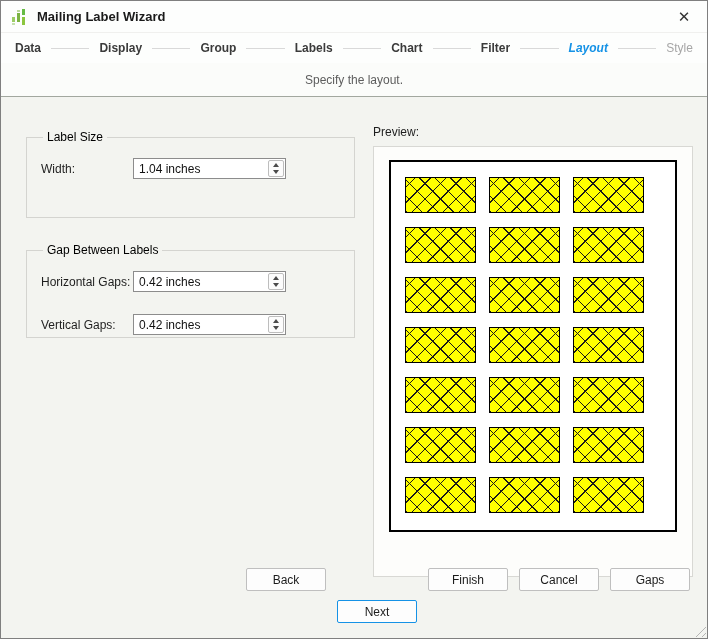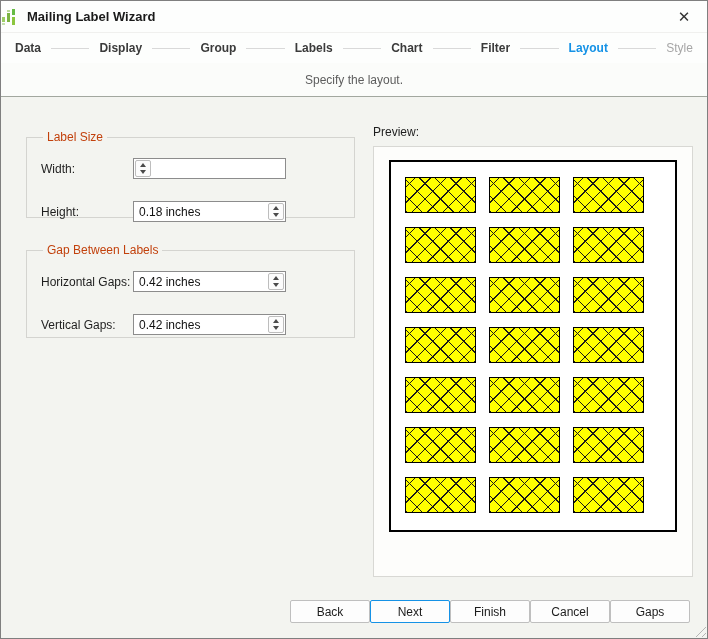--- a/index.html
+++ b/index.html
@@ -11,39 +11,39 @@
     width:708px; height:639px;
     background:#f3f4f0;
     border:1px solid #7f7f7f;
     overflow:hidden;
   }
 
   
   .titlebar {
     height:32px; background:#fdfefd;
     display:flex; align-items:center;
-    padding:0 12px 0 0;
+    padding:0 12px 0 10px;
     border-bottom:1px solid #f0f0ee;
   }
   .app-icon { width:18px; height:18px; margin-right:8px; flex:0 0 auto; }
   .title { font-size:13px; font-weight:bold; color:#1a1a1a; flex:1; }
   .close-btn {
     font-size:15px; color:#333; cursor:default;
     width:22px; text-align:center; line-height:22px;
   }
 
   
   .steps {
     height:30px; background:#fdfefd;
     display:flex; align-items:center;
     padding:0 14px;
   }
   .step { font-size:12px; font-weight:bold; white-space:nowrap; }
   .step.done   { color:var(--done-step, #3b3b3b); }
-  .step.active { color:var(--accent, #1592e6); }
+  .step.active { color:var(--accent, #1592e6);font-style:italic; }
   .step.upcoming { color:var(--upcoming-step, #a6a6a6); font-weight:normal; }
   .sep { flex:1; height:1px; background:#d9d9d9; margin:0 10px; min-width:18px; }
 
   
   .subtitle-strip {
     height:34px; background:#fbfcfa;
     display:flex; align-items:center;
     padding:0 15px;
     border-bottom:1px solid #a2a79f;
     color:#5d5d5d; font-size:12px;justify-content:center;
@@ -53,21 +53,21 @@
   .content { position:relative; height:541px; }
 
   fieldset {
     position:absolute; left:25px; width:329px;
     border:1px solid #d4d4d0;
     background:transparent;
     padding:14px 12px 10px 14px;
   }
   fieldset.size-group { top:33px;  height:88px; }
   fieldset.gap-group  { top:146px; height:95px; }
-  legend { font-size:12px; color:#c2410c; padding:0 4px; margin-left:2px; }
+  legend { font-size:12px; color:#000000; padding:0 4px; margin-left:2px; }
 
   .field-row { display:flex; align-items:center; margin-bottom:22px; }
   .field-row label { width:92px; font-size:12px; color:#1e1e1e; flex:0 0 auto; }
 
   .spininput {
     display:flex; align-items:stretch;
     width:153px; height:21px;
     border:1px solid #8c8c8c; background:#fff;
   }
   .spininput input {
@@ -107,31 +107,31 @@
     border:1px solid #000;
     background-color:var(--label-fill, #ffff00);
     background-image:
       repeating-linear-gradient(45deg,  var(--hatch,#1a1a1a) 0, var(--hatch,#1a1a1a) 1px, transparent 1px, transparent 11px),
       repeating-linear-gradient(-45deg, var(--hatch,#1a1a1a) 0, var(--hatch,#1a1a1a) 1px, transparent 1px, transparent 11px);
   }
 
   
   .footer {
     position:absolute; right:17px; bottom:15px;
-    display:flex; gap:0;justify-content:flex-end;
+    display:flex; gap:11px;justify-content:flex-end;
   }
   .footer button {
     width:80px; height:23px;
     background:#fdfdfd;
     border:1px solid #bfbfbf; border-radius:2px;
     font-family:"Liberation Sans", sans-serif;
     font-size:12px; color:#1c1c1c;
     cursor:default;
   }
-  .footer button.default { border:1px solid var(--accent, #2f93dd); }
+  .footer button.default { border:1px solid var(--accent, #2f93dd);margin-top:32px; }
 
   .resize-grip {
     position:absolute; right:1px; bottom:1px;
     width:13px; height:13px;
     background:
       linear-gradient(135deg, transparent 0 50%, transparent 0) ,
       repeating-linear-gradient(135deg, transparent 0 3px, #b5b5b5 3px 4px);
     clip-path:polygon(100% 0, 100% 100%, 0 100%);
   }
 </style>
@@ -175,34 +175,21 @@
     <span>Specify the layout.</span>
   </div>
 
   <div class="content">
 
     <fieldset class="size-group">
       <legend>Label Size</legend>
       <div class="field-row">
         <label>Width:</label>
         <div class="spininput">
-          <div class="spin">
-            <div class="spin-half">
-                <div class="tri-up"></div>
-              </div>
-            <div class="spin-half">
-                <div class="tri-dn"></div>
-              </div>
-          </div>
-        </div>
-      </div>
-      <div class="field-row">
-        <label>Height:</label>
-        <div class="spininput">
-          <input value="0.18 inches" style="">
+          <input value="1.04 inches" style="">
           <div class="spin">
             <div class="spin-half">
                 <div class="tri-up"></div>
               </div>
             <div class="spin-half">
                 <div class="tri-dn"></div>
               </div>
           </div>
         </div>
       </div>

